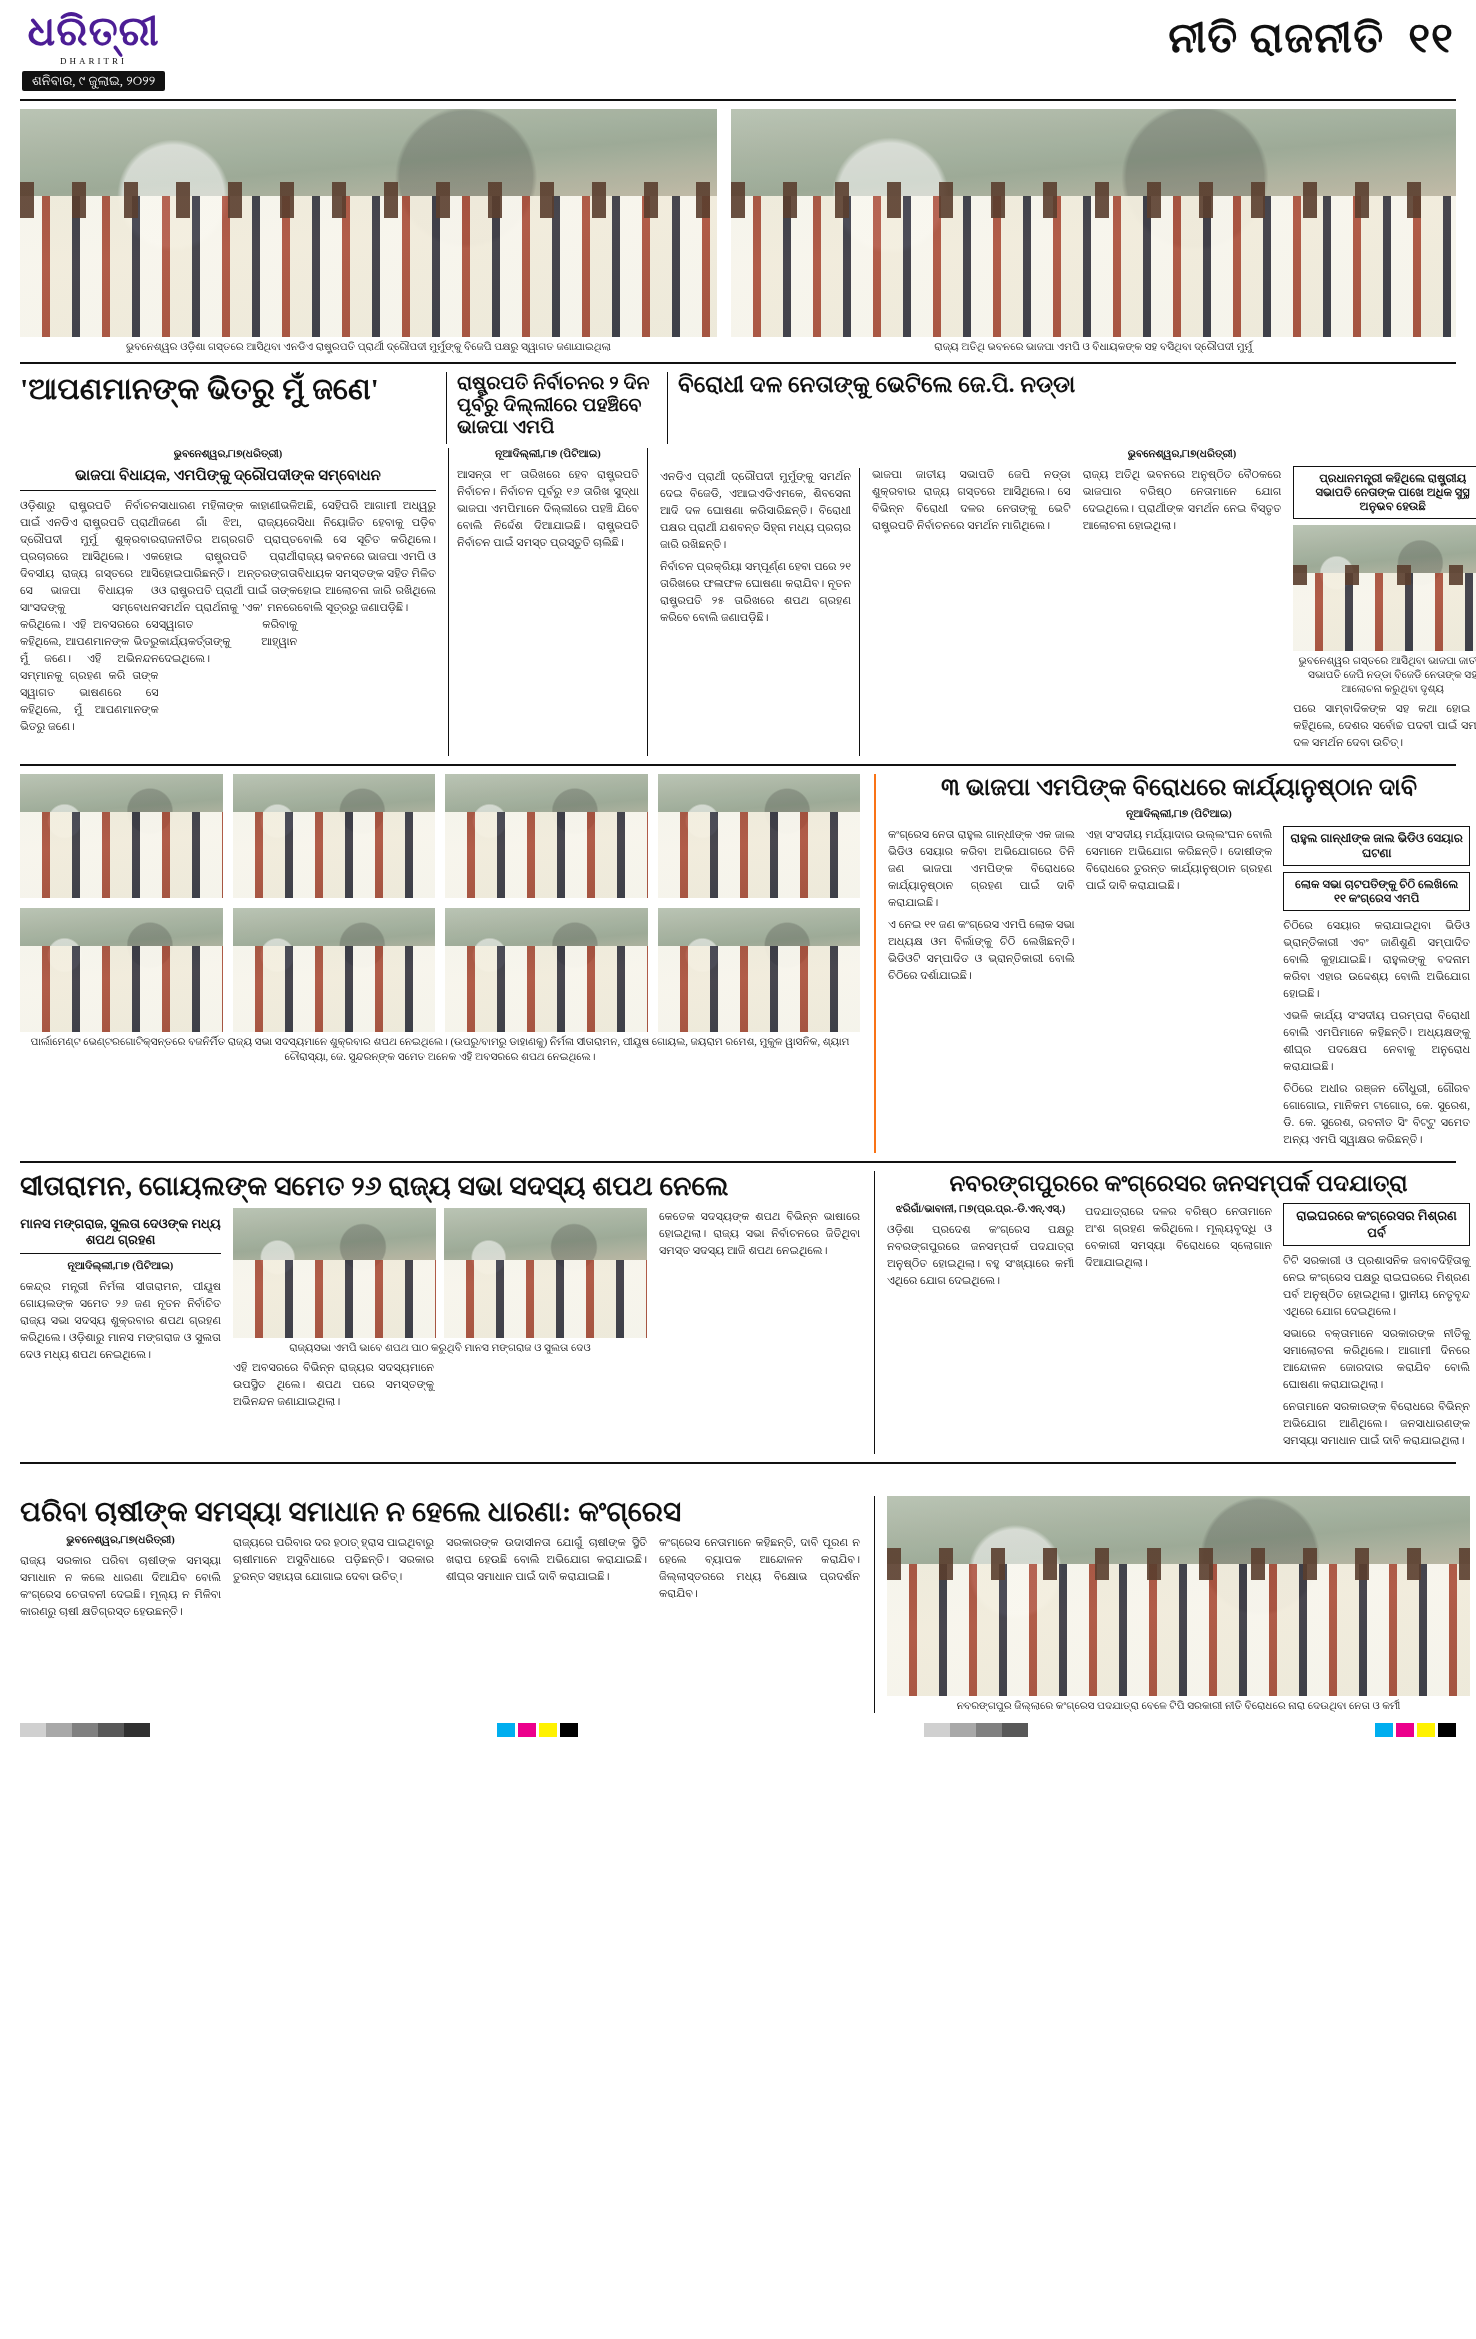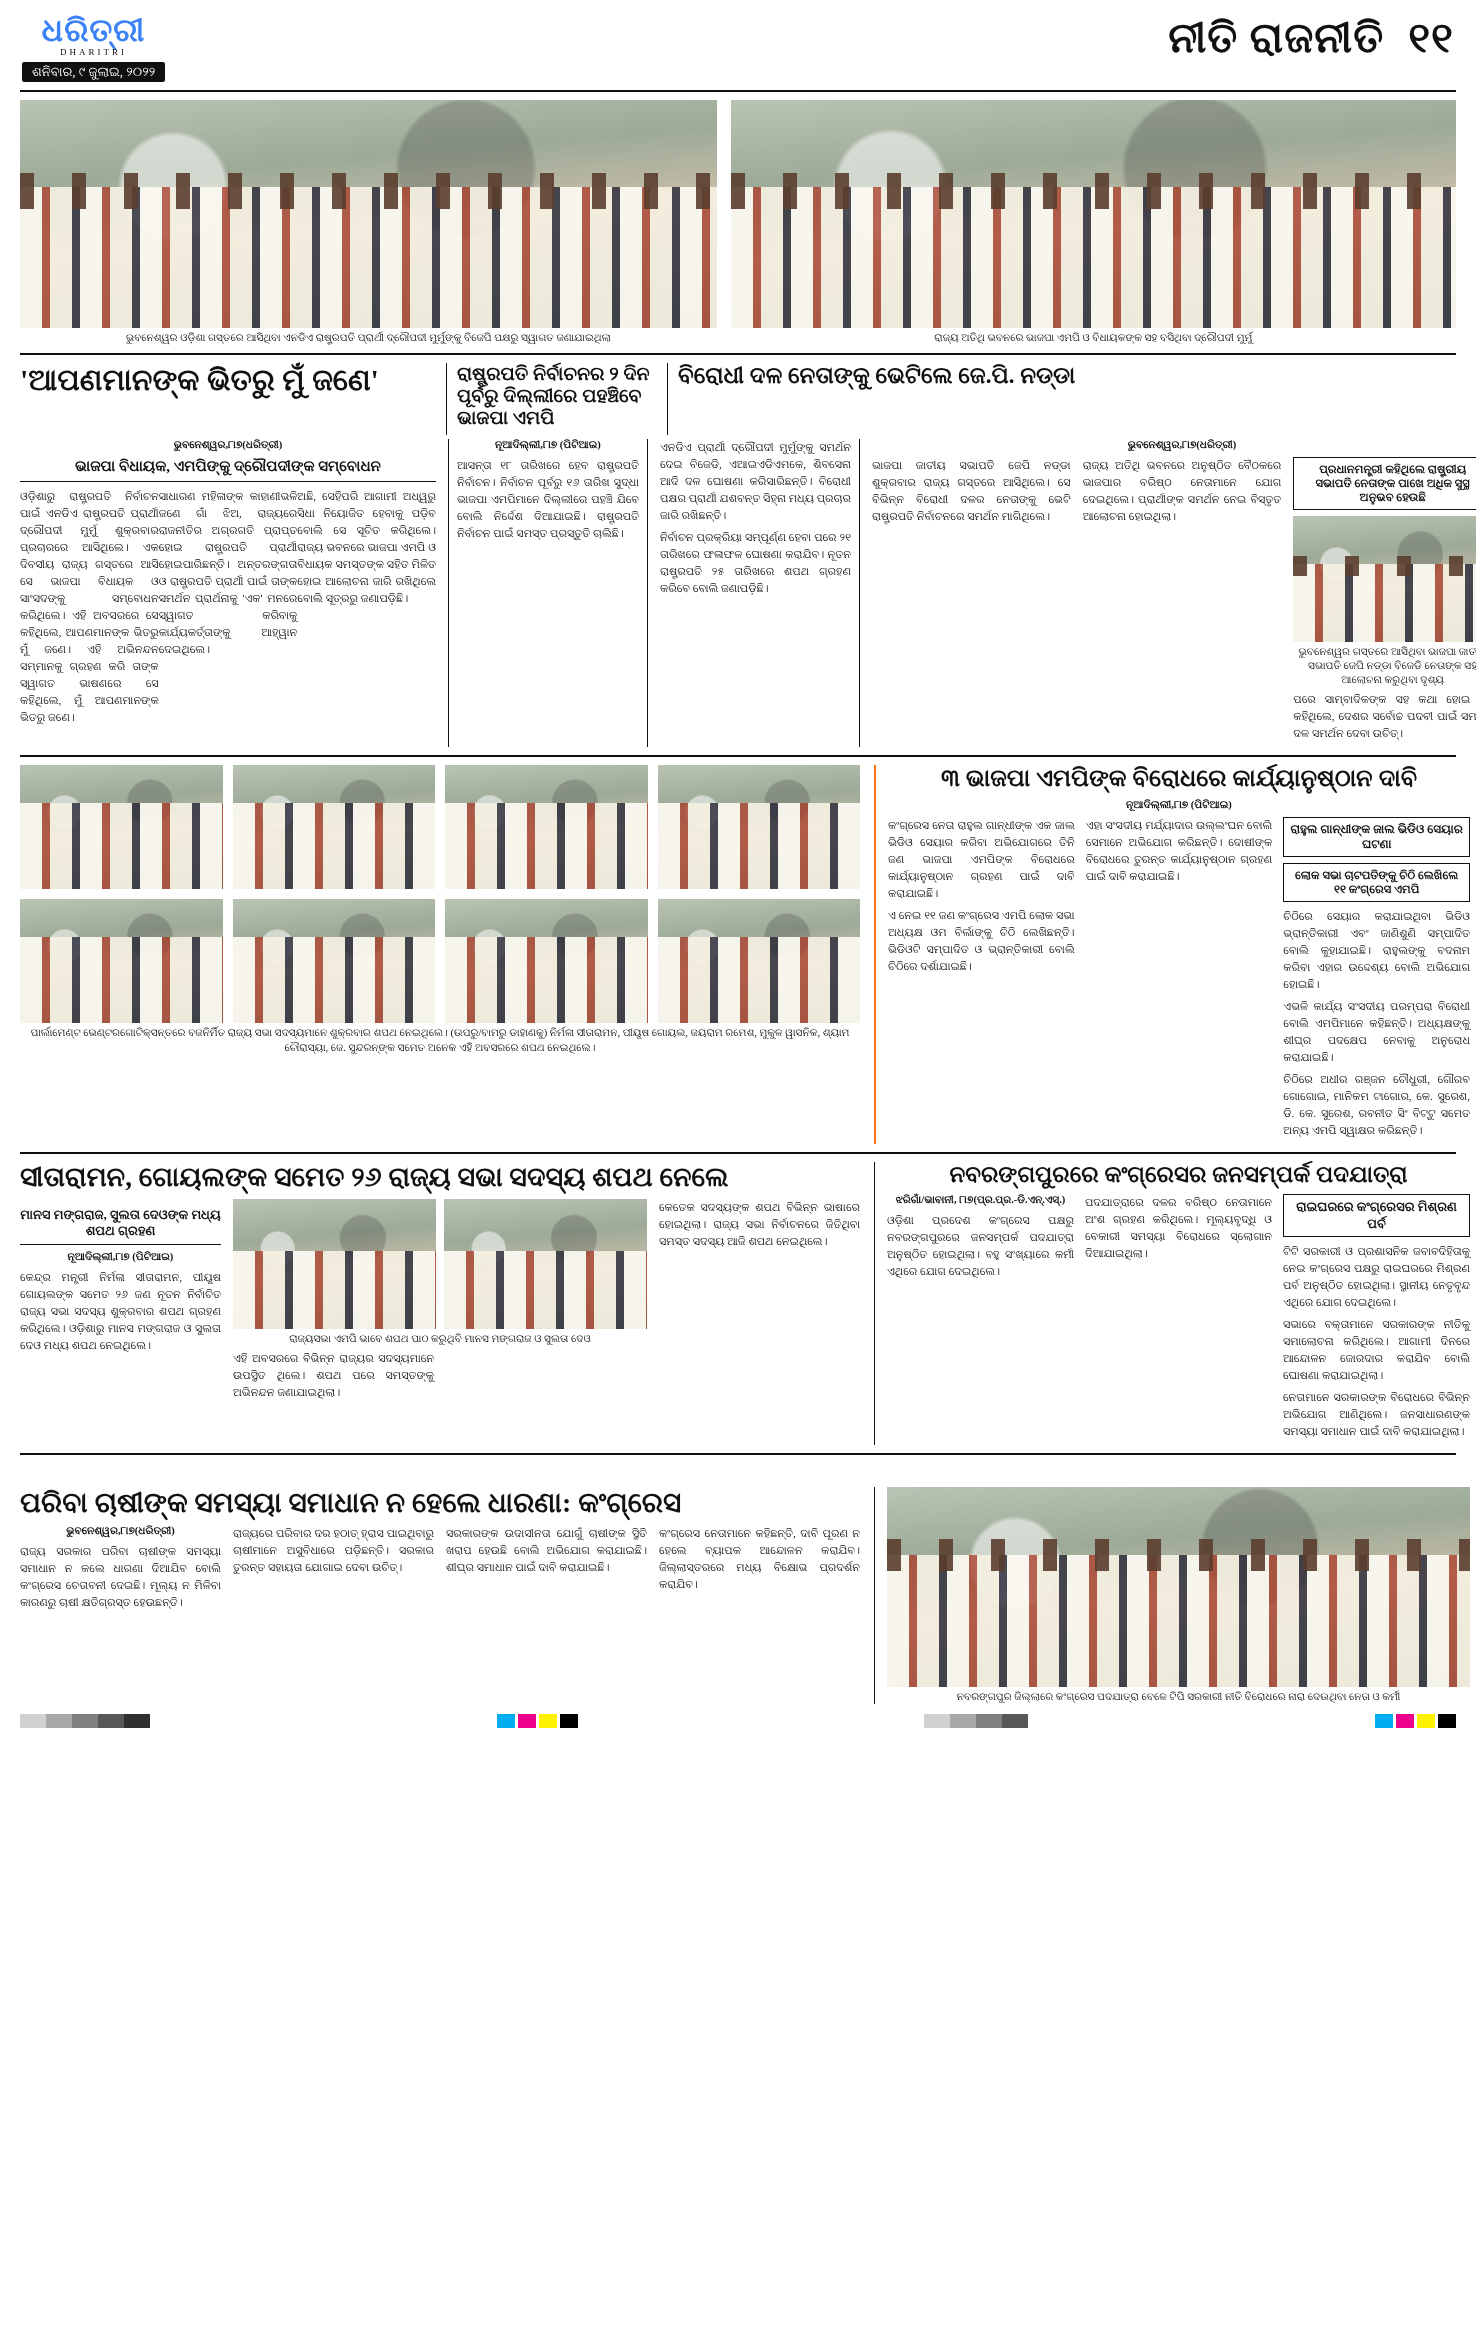--- a/index.html
+++ b/index.html
@@ -2,21 +2,21 @@
 <html><head>
 <meta charset="utf-8">
 <style>
   html,body{margin:0;padding:0;background:#ffffff;}
   body{width:1476px;font-family:"Liberation Serif",serif;color:#111;}
   .page{width:1476px;min-height:2339px;position:relative;background:#fff;padding:0;box-sizing:border-box;}
 
   
   .masthead{display:flex;align-items:flex-start;justify-content:space-between;padding:14px 22px 4px 22px;}
   .logo-wrap{display:flex;flex-direction:column;align-items:center;}
-  .logo{font-size:32px;font-weight:bold;letter-spacing:1px;line-height:1;color:#3b82f6;font-family:Liberation Sans, sans-serif;}
+  .logo{font-size:41px;font-weight:bold;letter-spacing:1px;line-height:1;color:#4c1d95;font-family:Liberation Mono, monospace;}
   .logo-sub{font-size:9px;letter-spacing:3px;margin-top:1px;}
   .logo-date{font-size:13px;background:#111;color:#fff;padding:2px 10px;margin-top:5px;border-radius:2px;}
   .section-title{font-size:42px;font-weight:bold;letter-spacing:1px;display:flex;align-items:center;gap:24px;}
   .page-num{font-size:42px;font-weight:bold;}
   .mast-rule{border-top:2px solid #111;margin:4px 20px 0 20px;}
 
   
   .photo{background:#d9d9d9;position:relative;overflow:hidden;}
   .photo::after{content:"";position:absolute;inset:0;
     background:
@@ -132,21 +132,21 @@
             </div>
         </div>
       </div>
 
       <div style="border-left:1px solid #111;border-right:1px solid #111;padding:0 8px;">
         <div class="dateline">ନୂଆଦିଲ୍ଲୀ,୮ା୭ (ପିଟିଆଇ)</div>
         <div class="col-text">
           <p>ଆସନ୍ତା ୧୮ ତାରିଖରେ ହେବ ରାଷ୍ଟ୍ରପତି ନିର୍ବାଚନ। ନିର୍ବାଚନ ପୂର୍ବରୁ ୧୬ ତାରିଖ ସୁଦ୍ଧା ଭାଜପା ଏମପିମାନେ ଦିଲ୍ଲୀରେ ପହଞ୍ଚି ଯିବେ ବୋଲି ନିର୍ଦ୍ଦେଶ ଦିଆଯାଇଛି। ରାଷ୍ଟ୍ରପତି ନିର୍ବାଚନ ପାଇଁ ସମସ୍ତ ପ୍ରସ୍ତୁତି ଚାଲିଛି।</p>
         </div>
       </div>
-      <div style="border-right:1px solid #111;padding-right:8px;">
+      <div style="border-right:1px solid #111;padding-right:8px;margin-top:20px;">
         <div class="col-text">
           <p>ଏନଡିଏ ପ୍ରାର୍ଥୀ ଦ୍ରୌପଦୀ ମୁର୍ମୁଙ୍କୁ ସମର୍ଥନ ଦେଇ ବିଜେଡି, ଏଆଇଏଡିଏମକେ, ଶିବସେନା ଆଦି ଦଳ ଘୋଷଣା କରିସାରିଛନ୍ତି। ବିରୋଧୀ ପକ୍ଷର ପ୍ରାର୍ଥୀ ଯଶବନ୍ତ ସିହ୍ନା ମଧ୍ୟ ପ୍ରଚାର ଜାରି ରଖିଛନ୍ତି।</p>
           <p>ନିର୍ବାଚନ ପ୍ରକ୍ରିୟା ସମ୍ପୂର୍ଣ୍ଣ ହେବା ପରେ ୨୧ ତାରିଖରେ ଫଳାଫଳ ଘୋଷଣା କରାଯିବ। ନୂତନ ରାଷ୍ଟ୍ରପତି ୨୫ ତାରିଖରେ ଶପଥ ଗ୍ରହଣ କରିବେ ବୋଲି ଜଣାପଡ଼ିଛି।</p>
         </div>
       </div>
 
       <div>
         <div class="dateline">ଭୁବନେଶ୍ୱର,୮ା୭(ଧରିତ୍ରୀ)</div>
         <div style="display:grid;grid-template-columns:1fr 1fr 1fr;gap:12px;">
           <div class="col-text">

